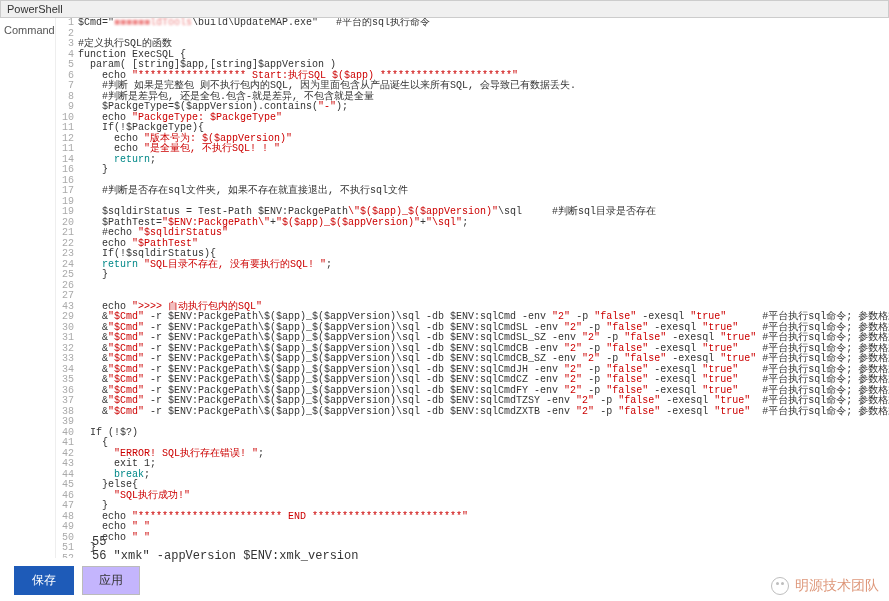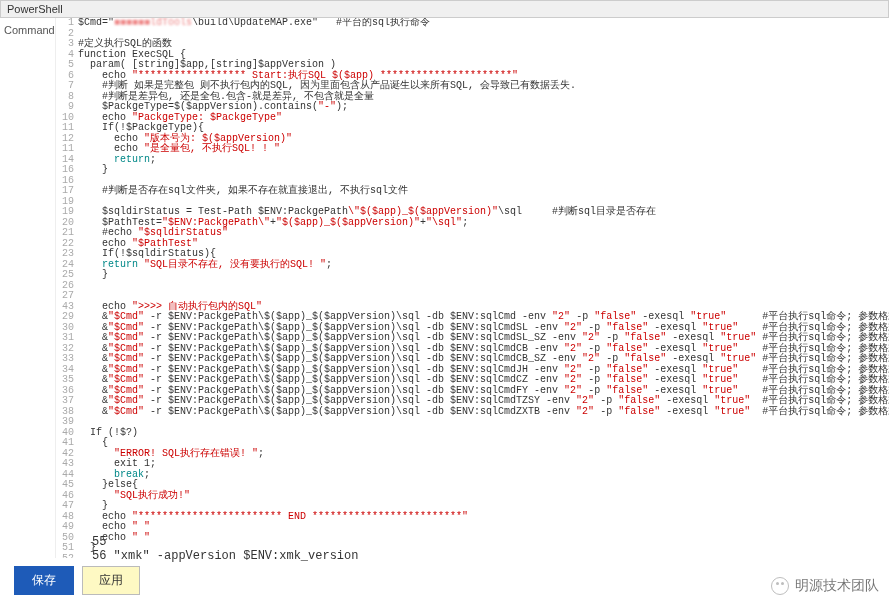--- a/index.html
+++ b/index.html
@@ -9,22 +9,22 @@
   .left-panel { width: 56px; padding: 6px 4px; color: #555; font-size: 11px; text-align: center; border-right: 1px solid #eee; }
   .code-panel { flex: 1; display: flex; overflow: hidden; font-family: Consolas, "Courier New", monospace; font-size: 10px; line-height: 10.5px; }
   .gutter { width: 22px; text-align: right; color: #aaa; padding-right: 4px; user-select: none; }
   .gutter div { height: 10.5px; }
   .code { flex: 1; white-space: pre; color: #333; overflow: hidden; }
   .code .line { height: 10.5px; display: block; }
   .s-red { color: #c00; }
   .s-cyan { color: #088; }
   .bottom-row { position: absolute; left: 0; bottom: 6px; display: flex; align-items: center; gap: 8px; padding-left: 14px; }
   .btn-save { background: #1e5bb8; color: #fff; border: none; padding: 6px 18px; font-size: 12px; cursor: pointer; }
-  .btn-app { background: #fef9c3; color: #333; border: 1px solid #bbb; padding: 5px 16px; font-size: 12px; cursor: pointer; }
-  .watermark { position: absolute; right: 10px; bottom: 6px; display: flex; align-items: flex-end; gap: 6px; opacity: 0.55; font-size: 14px; color: #000000; }
+  .btn-app { background: #c4b5fd; color: #333; border: 1px solid #bbb; padding: 5px 16px; font-size: 12px; cursor: pointer; }
+  .watermark { position: absolute; right: 10px; bottom: 6px; display: flex; align-items: flex-end; gap: 6px; opacity: 0.55; font-size: 14px; color: #c2410c; }
   .wm-icon { width: 18px; height: 18px; border: 1.5px solid #888; border-radius: 50%; position: relative; }
   .wm-icon::before, .wm-icon::after { content: ""; position: absolute; background: #888; border-radius: 50%; }
   .wm-icon::before { width: 3px; height: 3px; top: 4px; left: 4px; }
   .wm-icon::after { width: 3px; height: 3px; top: 4px; right: 4px; }
   .code-extra { position: absolute; left: 92px; bottom: 38px; font-family: Liberation Mono, monospace; font-size: 12px; color: #333; }
   .blur { color: #e88; filter: blur(1px); }
 </style>
 </head>
 <body>
 

